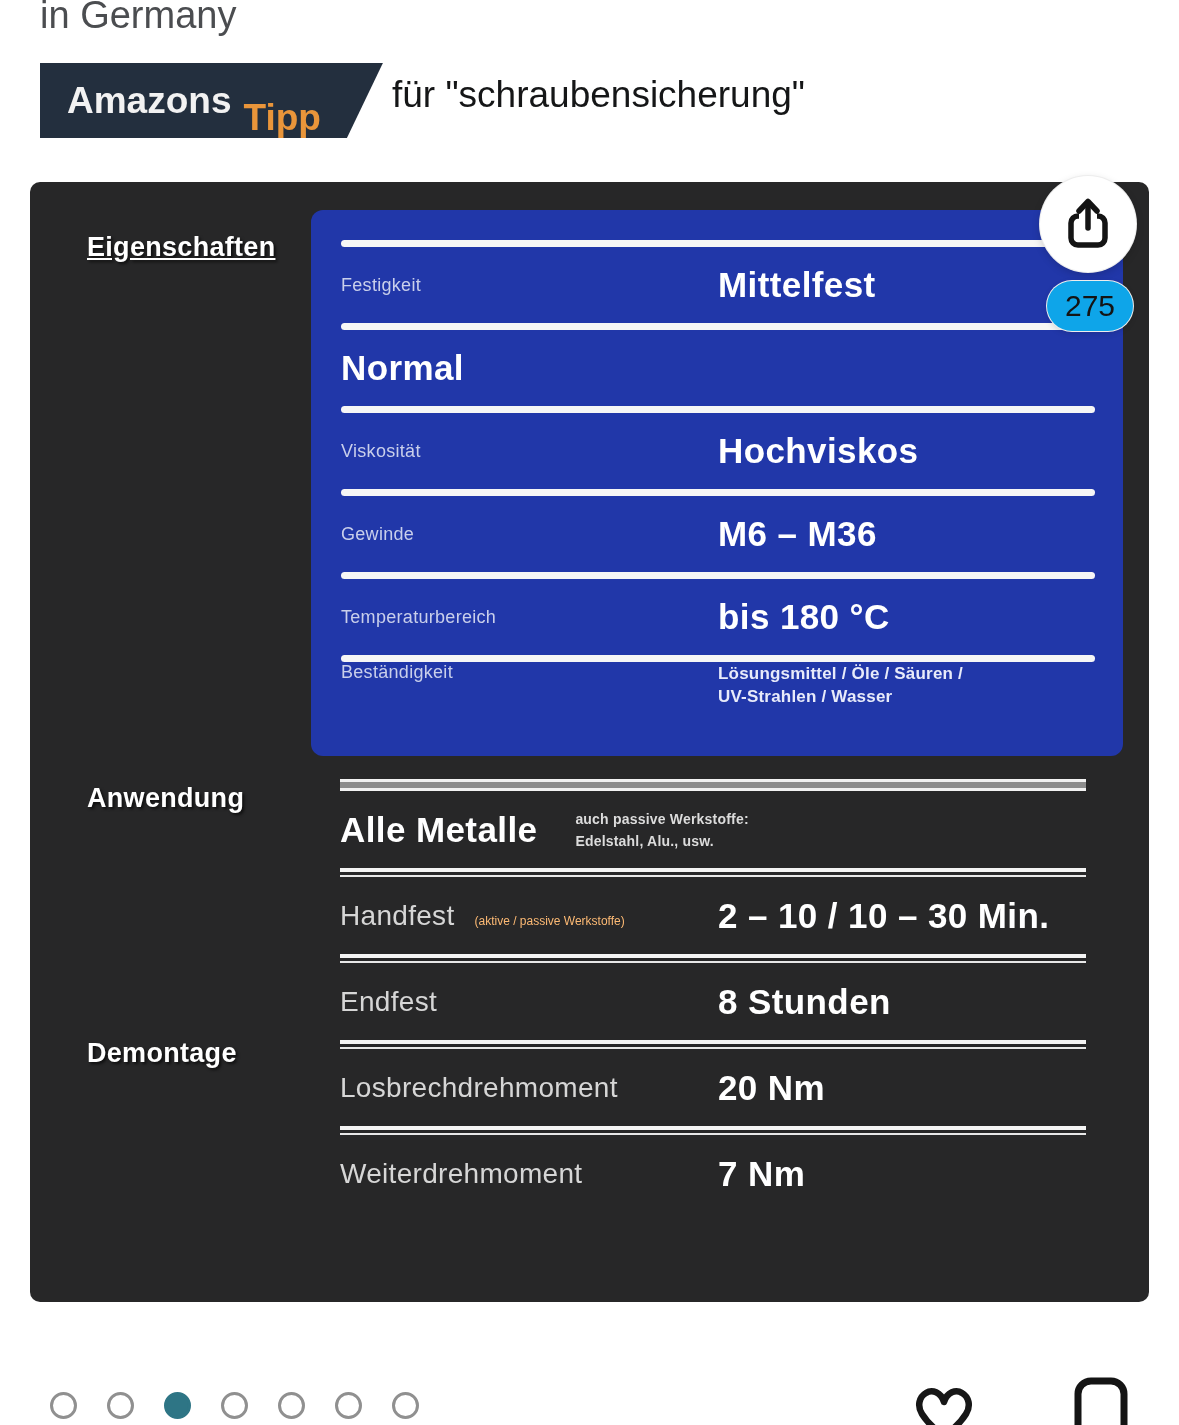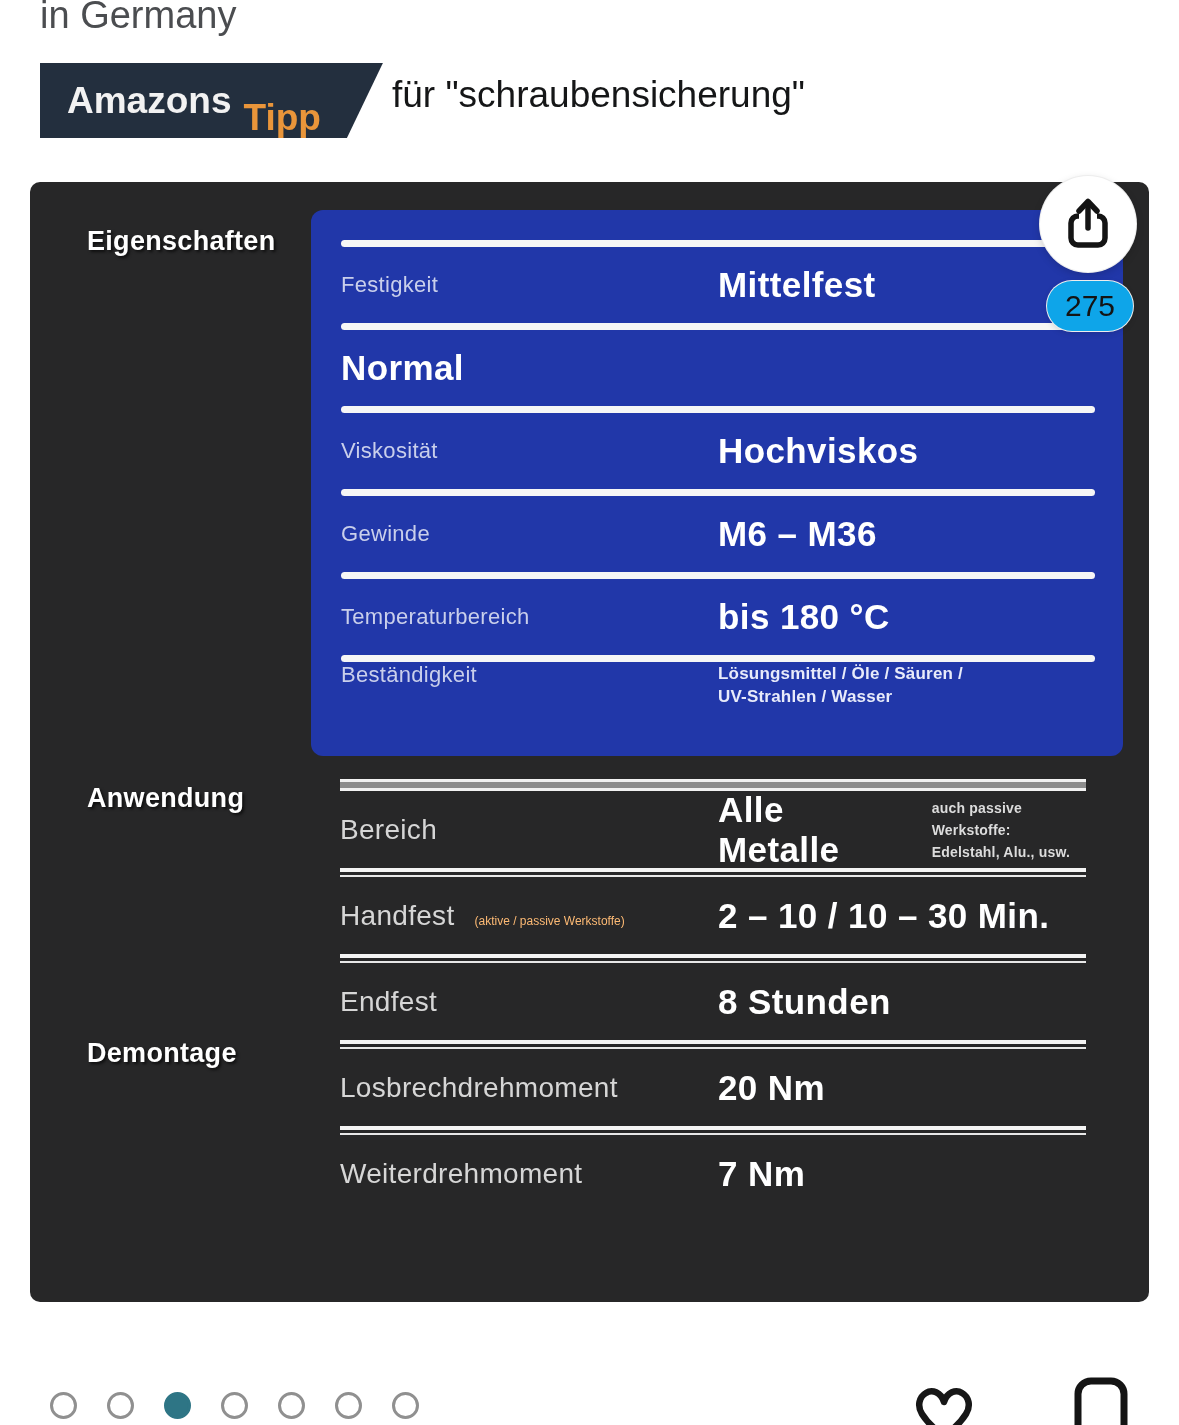--- a/index.html
+++ b/index.html
@@ -30,21 +30,21 @@
   }
   
   .spec-card{
     position:absolute;left:281px;top:28px;width:812px;height:546px;
     background:#2137a9;border-radius:12px;box-sizing:border-box;
     padding:30px 28px 0 30px;
   }
   .blue-hr{height:7px;border-radius:4px;background:#f6f6f6;}
   .spec-row{display:flex;align-items:center;height:76px;}
   .spec-row.tall{height:78px;align-items:flex-start;}
-  .spec-label{flex:0 0 377px;font-size:22px;color:#c9cfeb;letter-spacing:.3px;}
+  .spec-label{flex:0 0 377px;font-size:18px;color:#c9cfeb;letter-spacing:.3px;}
   .spec-value{font-size:35px;font-weight:bold;color:#ffffff;letter-spacing:.4px;}
   .spec-value-small{font-size:17px;font-weight:bold;color:#e8ebfa;line-height:23px;white-space:pre-line;letter-spacing:.2px;}
 
   
   .dark-area{position:absolute;left:310px;top:597px;width:746px;}
   .ridge{height:12px;box-sizing:border-box;background:#8d8d8d;border-top:3px solid #f2f2f2;border-bottom:3px solid #f2f2f2;}
   .dark-hr{height:9px;box-sizing:border-box;border-top:4px solid #f4f4f4;border-bottom:2px solid #e8e8e8;}
   .dark-row{display:flex;align-items:center;height:77px;}
   .dark-label{flex:0 0 378px;font-size:28px;color:#d6d6d6;letter-spacing:.3px;}
   .dark-label .label-note{font-size:12px;color:#fdba74;margin-left:20px;letter-spacing:0;}
@@ -77,21 +77,21 @@
 
 <div class="top-text">in Germany</div>
 <div class="tip-badge">
   <span class="brand">Amazons</span>
   <span class="highlight">Tipp</span>
 </div>
 <div class="query-text">für "schraubensicherung"</div>
 
 <div class="product-image">
 
-  <div class="section-label" style="top:44px;">Eigenschaften</div>
+  <div class="section-label" style="top:50px;text-decoration:underline;">Eigenschaften</div>
 
   <div class="spec-card">
     <div class="blue-hr"></div>
     <div class="spec-row">
       <div class="spec-label">Festigkeit</div>
       <div class="spec-value">Mittelfest</div>
     </div>
     <div class="blue-hr"></div>
     <div class="spec-row">
       <div class="spec-value">Normal</div>
@@ -118,21 +118,20 @@
 UV-Strahlen / Wasser</div>
     </div>
   </div>
 
   <div class="section-label" style="top:601px;">Anwendung</div>
   <div class="section-label" style="top:856px;">Demontage</div>
 
   <div class="dark-area">
     <div class="ridge"></div>
     <div class="dark-row">
-      <div class="dark-label">Bereich</div>
       <div class="dark-value">Alle Metalle</div>
       <div class="dark-note">auch passive Werkstoffe:
 Edelstahl, Alu., usw.</div>
     </div>
     <div class="dark-hr"></div>
     <div class="dark-row">
       <div class="dark-label"><span>Handfest</span><span class="label-note">(aktive / passive Werkstoffe)</span></div>
       <div class="dark-value">2 – 10 / 10 – 30 Min.</div>
     </div>
     <div class="dark-hr"></div>

